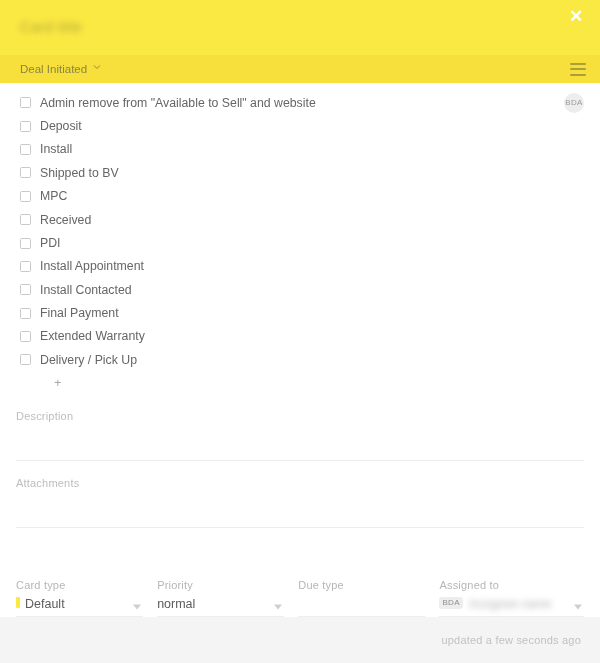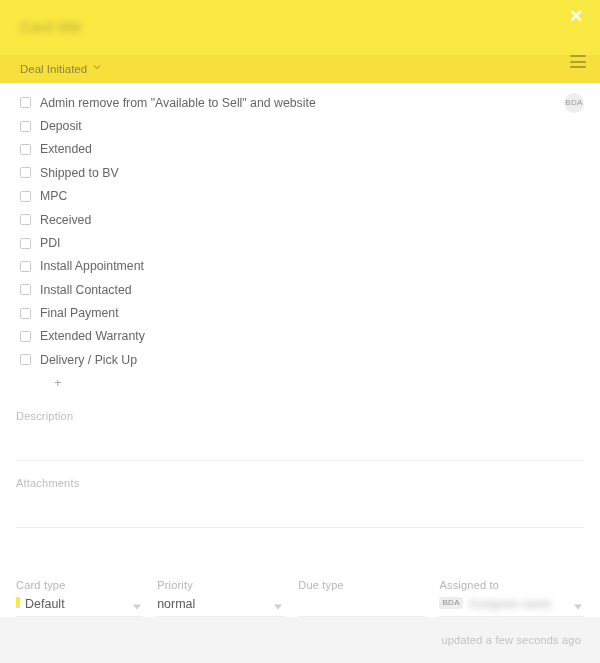--- a/index.html
+++ b/index.html
@@ -66,20 +66,21 @@
     font-family: "Liberation Sans", sans-serif;
   }
 
   
   .card-toolbar {
     position: relative;
     height: 28px;
     background: #f7e03c;
     flex: 0 0 auto;
     display: flex;
+    align-items: center;
     padding: 0 14px 0 20px;
   }
   .list-select {
     display: inline-flex;
     align-items: center;
     gap: 6px;
     font-size: 11.5px;
     color: #8c8543;
     cursor: pointer;
     user-select: none;
@@ -323,21 +324,21 @@
           <span class="cb"></span>
           <span class="checklist-label">Admin remove from "Available to Sell" and website</span>
           <span class="item-badge">BDA</span>
         </li>
         <li class="checklist-item">
           <span class="cb"></span>
           <span class="checklist-label">Deposit</span>
         </li>
         <li class="checklist-item">
           <span class="cb"></span>
-          <span class="checklist-label">Extended</span>
+          <span class="checklist-label">Install</span>
         </li>
         <li class="checklist-item">
           <span class="cb"></span>
           <span class="checklist-label">Shipped to BV</span>
         </li>
         <li class="checklist-item">
           <span class="cb"></span>
           <span class="checklist-label">MPC</span>
         </li>
         <li class="checklist-item">

